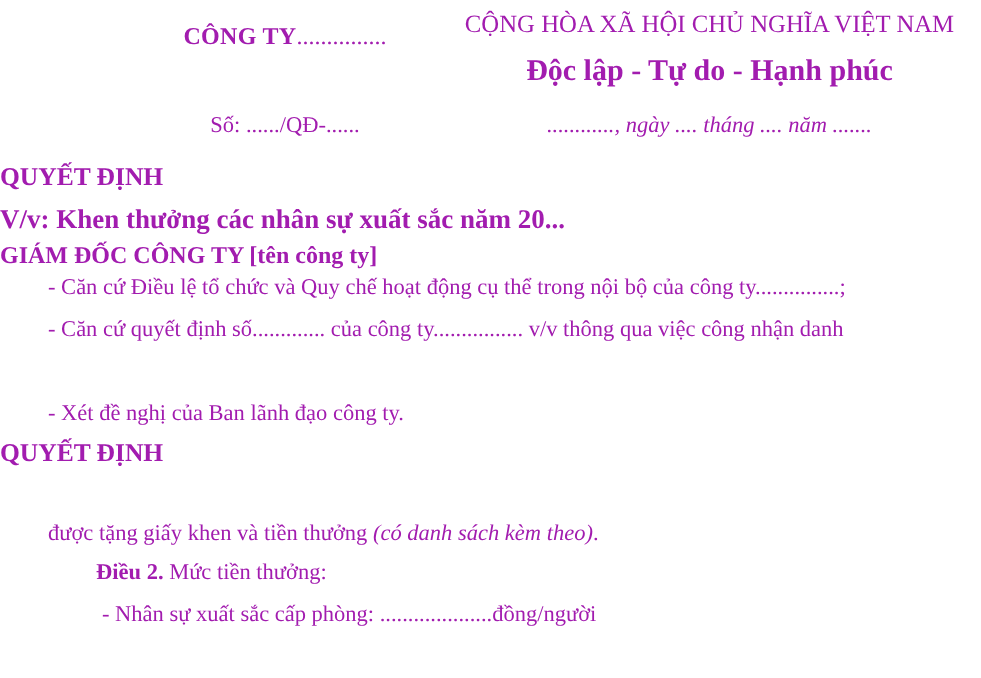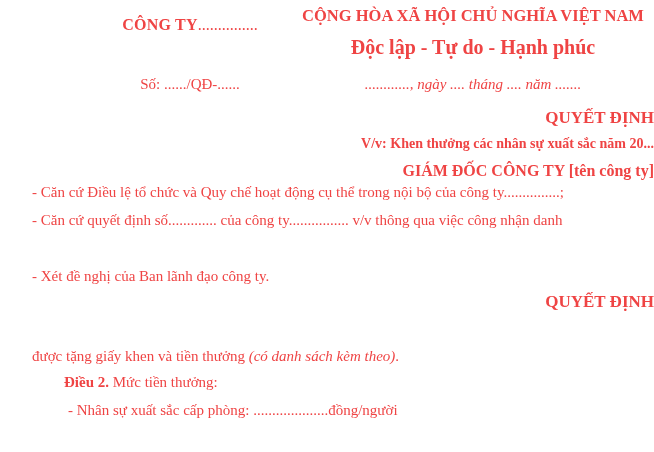--- a/index.html
+++ b/index.html
@@ -5,21 +5,21 @@
   html, body {
     margin: 0;
     padding: 0;
     background: #ffffff;
   }
   .page {
     position: relative;
     width: 654px;
     height: 452px;
     background: #ffffff;
-    color: #ef4444;
+    color: #a21caf;
     font-family: "Liberation Serif", "DejaVu Serif", serif;
     overflow: hidden;
   }
 
   
   .header {
     position: absolute;
     left: 0;
     top: 0;
     width: 654px;
@@ -39,21 +39,21 @@
   .company-line .dots {
     font-weight: normal;
     letter-spacing: 0px;
   }
   .national-title {
     position: absolute;
     left: 292px;
     top: 6px;
     width: 362px;
     text-align: center;
-    font-weight: bold;
+    font-weight: normal;
     font-size: 16.5px;
     white-space: nowrap;
   }
   .motto {
     position: absolute;
     left: 292px;
     top: 36px;
     width: 362px;
     text-align: center;
     font-weight: bold;
@@ -78,31 +78,31 @@
     font-style: italic;
     font-size: 15px;
     white-space: nowrap;
   }
 
   
   .title-block {
     position: absolute;
     left: 0;
     width: 654px;
-    text-align: right;
+    text-align: left;
   }
   .decision-title-1 {
     top: 108px;
     font-weight: bold;
     font-size: 17px;
   }
   .subject-line {
     top: 136px;
     font-weight: bold;
-    font-size: 14px;
+    font-size: 18px;
   }
   .director-line {
     top: 162px;
     font-weight: bold;
     font-size: 16px;
   }
   .decision-title-2 {
     top: 292px;
     font-weight: bold;
     font-size: 17px;

